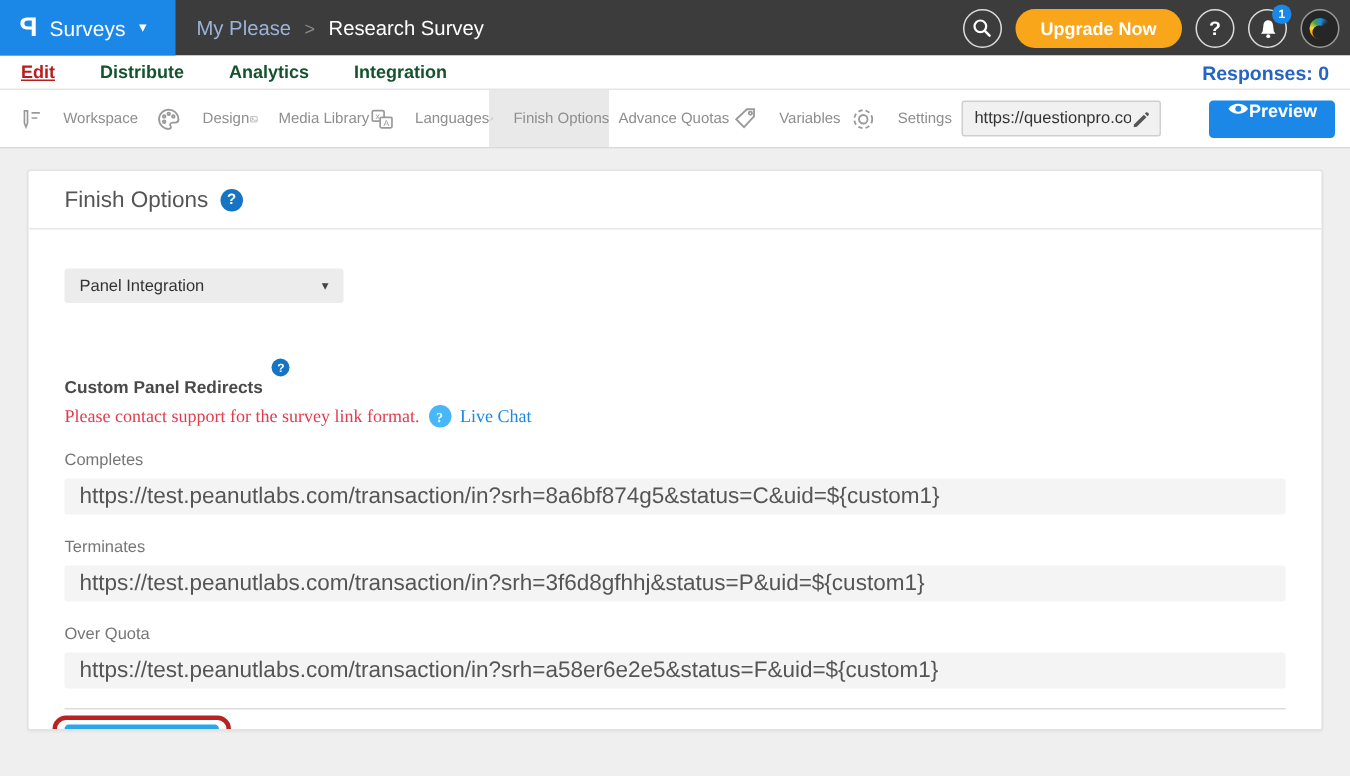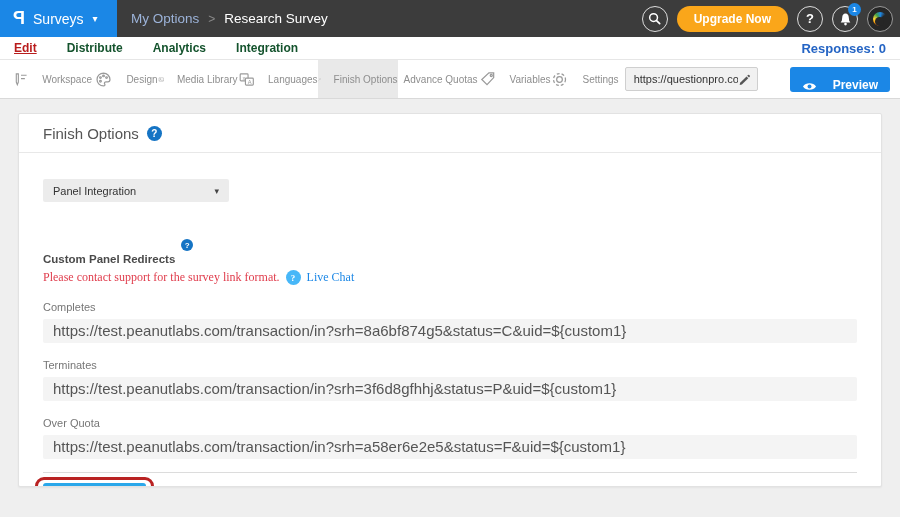--- a/index.html
+++ b/index.html
@@ -48,21 +48,21 @@
     justify-content:flex-end; gap:13px; cursor:pointer; }
   .tool-tab.active { background:#e9e9e9; }
   .tool-tab svg { stroke:#9a9a9a; fill:none; stroke-width:1.3; }
   .tool-label { font-size:10px; color:#8e8e8e; white-space:nowrap; }
   .url-wrap { display:flex; align-items:center; margin-left:6px; }
   .url-input { width:133px; height:24px; background:#f1f1f1; border:1px solid #cfcfcf;
     border-radius:2px; display:flex; align-items:center; padding:0 4px 0 8px; }
   .url-text { font-size:11px; color:#333; white-space:nowrap; overflow:hidden; width:104px; }
   .preview-btn { margin-left:32px; margin-right:10px; align-self:center; height:25px;
     background:#1b87e6; color:#fff; border:none; border-radius:3px; font-size:12px;
-    font-weight:700; padding:0 12px; display:flex; align-items:flex-end; gap:16px; cursor:pointer; }
+    font-weight:700; padding:0 12px; display:flex; align-items:flex-start; gap:0; cursor:pointer; }
 
   
   .main { height:418px; padding-top:14px; }
   .card { margin:0 18px; height:374px; background:#fff; border:1px solid #e2e2e2;
     border-radius:2px; box-shadow:0 1px 2px rgba(0,0,0,0.05); overflow:hidden; }
   .card-header { padding:11px 24px 10px; border-bottom:1px solid #e8e8e8;
     display:flex; align-items:center; gap:8px; }
   .card-title { font-size:15px; color:#555; }
   .help-circle { width:15px; height:15px; background:#1574c4; color:#fff; border-radius:50%;
     font-size:10px; font-weight:700; display:inline-flex; align-items:center;
@@ -96,21 +96,21 @@
 </head>
 <body>
 
 <div class="topbar">
   <div class="logo-box">
     <span class="logo-glyph">P</span>
     <span class="logo-product">Surveys</span>
     <span class="logo-caret">▾</span>
   </div>
   <div class="breadcrumb">
-    <span class="crumb-parent">My Options</span>
+    <span class="crumb-parent">My Please</span>
     <span class="crumb-sep">&gt;</span>
     <span class="crumb-current">Research Survey</span>
   </div>
   <div class="topbar-right">
     <div class="circle-btn">
       <svg width="13" height="13" viewBox="0 0 14 14">
         <circle cx="6" cy="6" r="4.2" fill="none" stroke="#fff" stroke-width="1.6"></circle>
         <line x1="9.2" y1="9.2" x2="12.6" y2="12.6" stroke="#fff" stroke-width="1.8" stroke-linecap="round"></line>
       </svg>
     </div>

